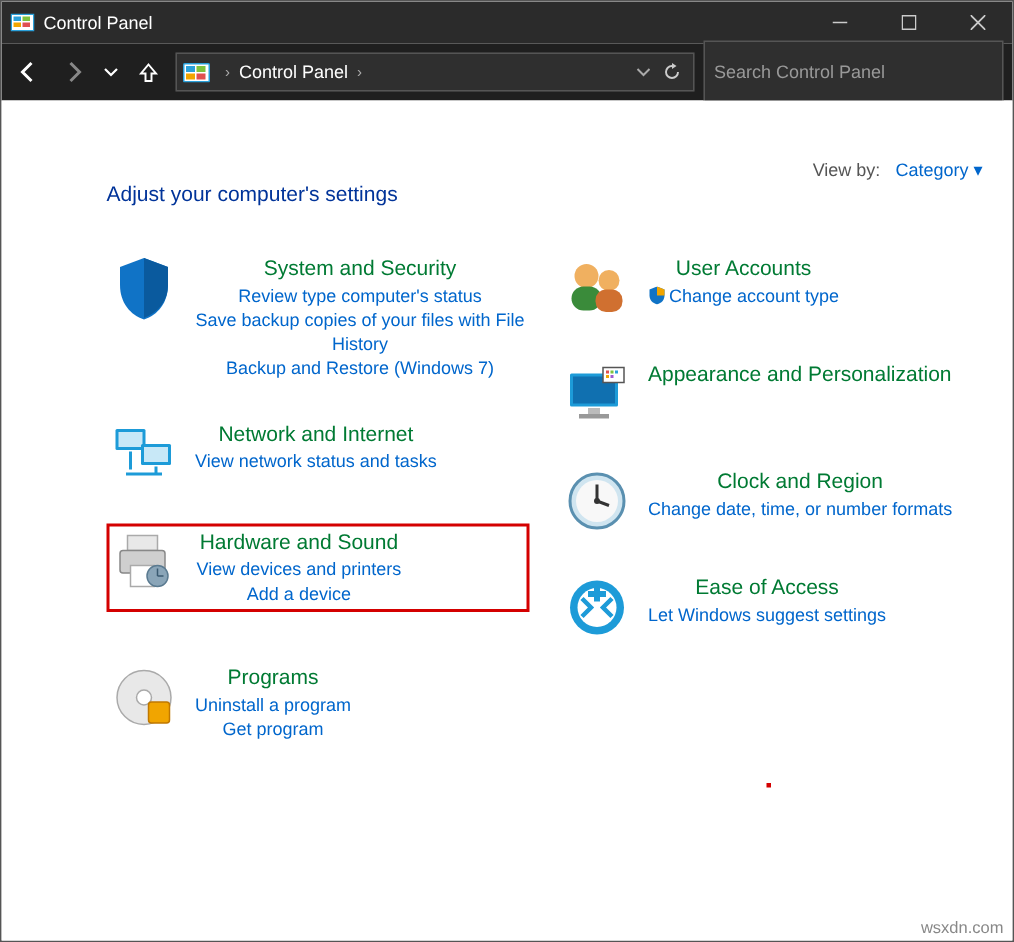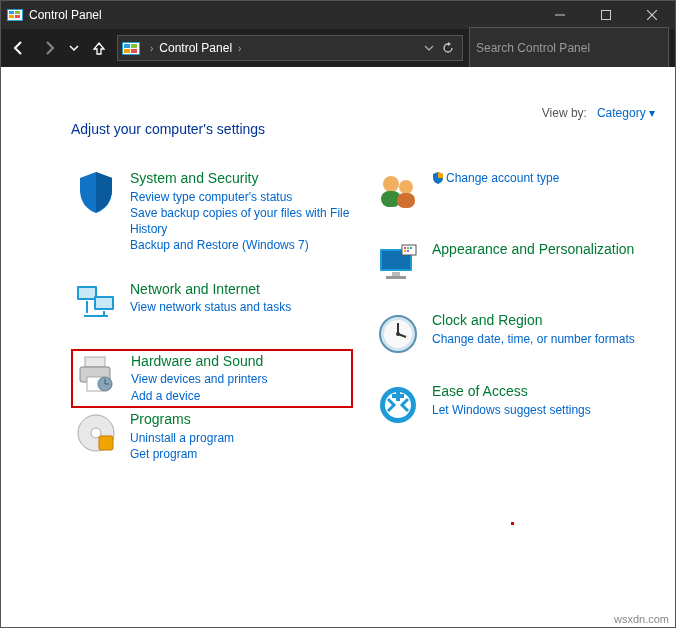--- a/index.html
+++ b/index.html
@@ -102,31 +102,31 @@
   }
   .viewby {
     font-size: 12px;
     color: #555;
   }
   .viewby a { color: #0066cc; text-decoration: none; }
   .columns {
     display: flex;
     gap: 20px;
   }
-  .col { flex: 1; }
+  .col { flex: 1; text-align: center; }
   .item {
     display: flex;
     gap: 12px;
     margin-bottom: 18px;
     padding: 3px 3px 6px 3px;
   }
   .item.highlighted {
     border: 2px solid #d40000;
     padding: 2px 2px 2px 2px;
-    margin-bottom: 0;
+    margin-bottom: 32px;
   }
   .icon {
     width: 44px; height: 44px;
     flex-shrink: 0;
     display: flex; align-items: center; justify-content: center;
   }
   .texts .title {
     color: #007a33;
     font-size: 14px;
     line-height: 1.2;
@@ -330,20 +330,21 @@
       <div class="item">
         <div class="icon">
           <svg width="44" height="38" viewBox="0 0 44 38">
             <circle cx="15" cy="11" r="8" fill="#f0b060"></circle>
             <rect x="5" y="18" width="20" height="16" rx="8" fill="#3a8b3a"></rect>
             <circle cx="30" cy="14" r="7" fill="#f0b060"></circle>
             <rect x="21" y="20" width="18" height="15" rx="7" fill="#d07030"></rect>
           </svg>
         </div>
         <div class="texts">
+          <div class="title">User Accounts</div>
           <div class="link">
             <svg width="12" height="12" viewBox="0 0 12 12" style="display:inline-block;vertical-align:-2px;margin-right:2px">
               <path d="M6 0 L11 2 L11 6 C11 9 9 11 6 12 C3 11 1 9 1 6 L1 2 Z" fill="#1073c6"></path>
               <path d="M6 0 L11 2 L11 6 L6 6 Z" fill="#f1a500"></path>
             </svg><span>Change account type</span>
           </div>
         </div>
       </div>
 
       <div class="item">

